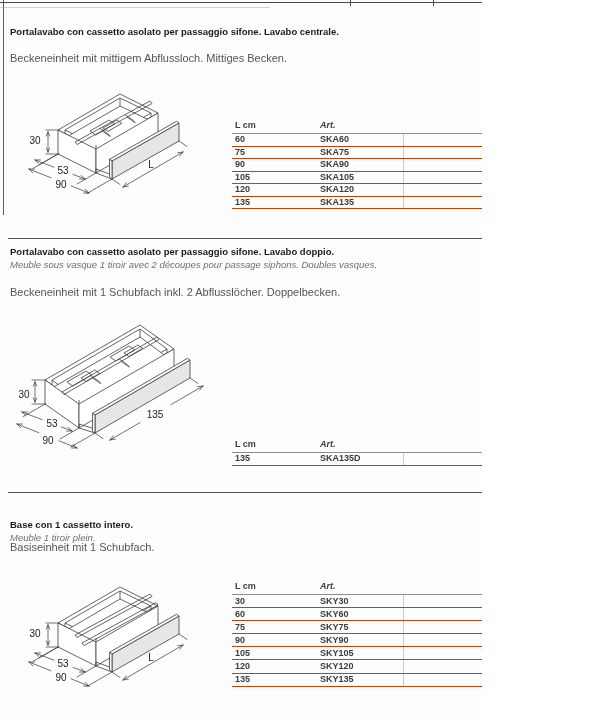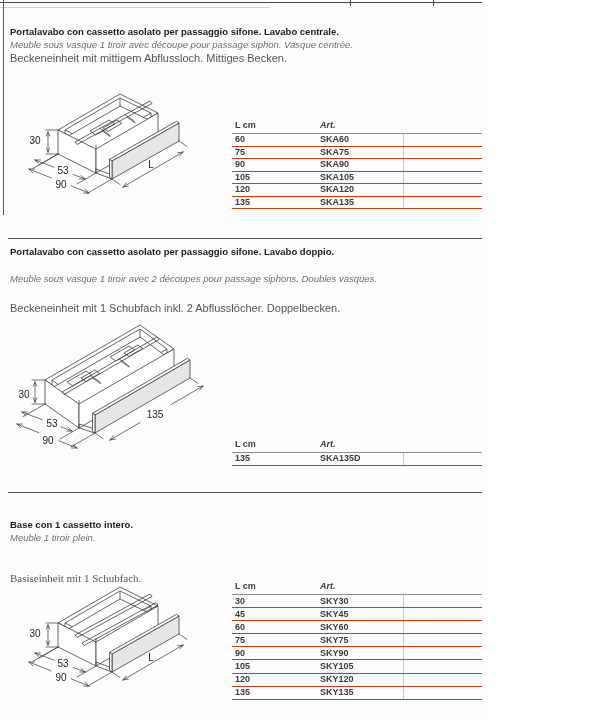--- a/index.html
+++ b/index.html
@@ -17,22 +17,22 @@
   .divider{position:absolute;left:8px;width:588px;height:1px;background:#525252;}
   .div1{top:238px;}
   .div2{top:492px;}
 
   
   .title{position:absolute;left:10px;white-space:nowrap;}
   .t-it{font-weight:700;font-size:9.5px;color:#1b1b1b;}
   .t-fr{font-style:italic;font-size:9.5px;color:#6e6e6e;}
   .t-de{font-size:11px;color:#555555;}
   .s1-it{top:26px;} .s1-fr{top:39px;} .s1-de{top:52px;}
-  .s2-it{top:246px;} .s2-fr{top:273px;} .s2-de{top:302px;}
-  .s3-it{top:519px;} .s3-fr{top:532px;} .s3-de{top:572px;font-family:Liberation Serif, serif;}
+  .s2-it{top:246px;} .s2-fr{top:259px;} .s2-de{top:286px;}
+  .s3-it{top:519px;} .s3-fr{top:532px;} .s3-de{top:541px;}
 
   
   .diag{position:absolute;}
   .d1{left:15px;top:85px;}
   .d2{left:15px;top:320px;}
   .d3{left:15px;top:578px;}
   .ln{fill:none;stroke:#3d3d3d;stroke-width:0.8;stroke-linejoin:round;}
   .face{fill:#ffffff;stroke:#3d3d3d;stroke-width:0.8;stroke-linejoin:round;}
   .panel{fill:#e6e6e6;stroke:#3d3d3d;stroke-width:0.8;stroke-linejoin:round;}
   .strip{fill:#fbfbfb;stroke:#3d3d3d;stroke-width:0.8;stroke-linejoin:round;}
@@ -60,21 +60,20 @@
 
 <div class="page">
 
   <div class="top-rule"></div>
   <div class="faint-rule"></div>
   <div class="tick tick-a"></div>
   <div class="tick tick-b"></div>
   <div class="left-rule"></div>
 
   <div class="title t-it s1-it">Portalavabo con cassetto asolato per passaggio sifone. Lavabo centrale.</div>
-  <div class="title t-fr s1-fr">Meuble sous vasque 1 tiroir avec découpe pour passage siphon. Vasque centrée.</div>
   <div class="title t-de s1-de">Beckeneinheit mit mittigem Abflussloch. Mittiges Becken.</div>
 
   <svg class="diag d1" width="215" height="125" viewBox="0 0 215 125">
 
     <path class="face" d="M43,45 L105,9 L143,28 L81,64 Z"></path>
     <path class="face" d="M50,45 L105,13 L136,28 L81,60 Z"></path>
     <path class="face" d="M50,53 L105,21 L136,36 L81,68 Z"></path>
     <path class="ln" d="M50,45 L50,53 M105,13 L105,21 M136,28 L136,36 M81,60 L81,68"></path>
     <path class="face" d="M43,45 L81,64 L81,88 L43,69 Z"></path>
     <path class="face" d="M81,64 L143,28 L143,52 L81,88 Z"></path>
@@ -309,26 +308,20 @@
       </tr>
     </thead>
     <tbody>
       <tr>
           <td>30</td>
           <td>SKY30</td>
           <td></td>
           <td></td>
         </tr>
       <tr>
-          <td>45</td>
-          <td>SKY45</td>
-          <td></td>
-          <td></td>
-        </tr>
-      <tr>
           <td>60</td>
           <td>SKY60</td>
           <td></td>
           <td></td>
         </tr>
       <tr>
           <td>75</td>
           <td>SKY75</td>
           <td></td>
           <td></td>

